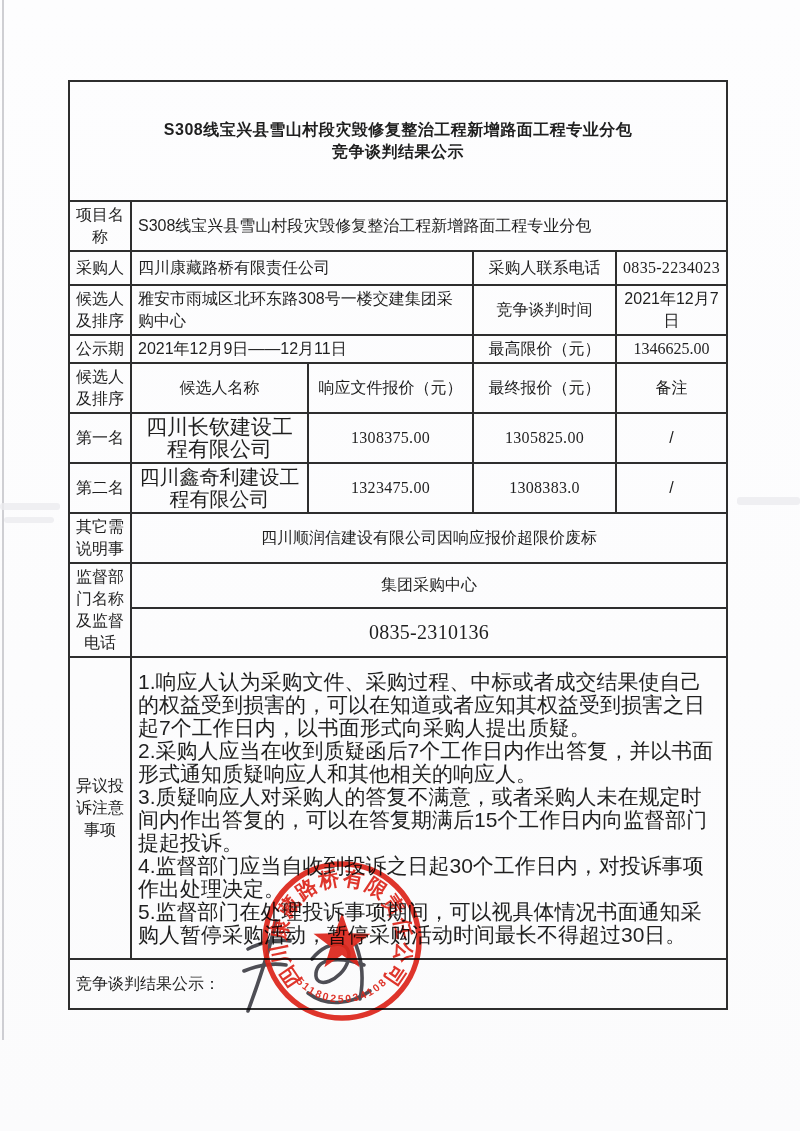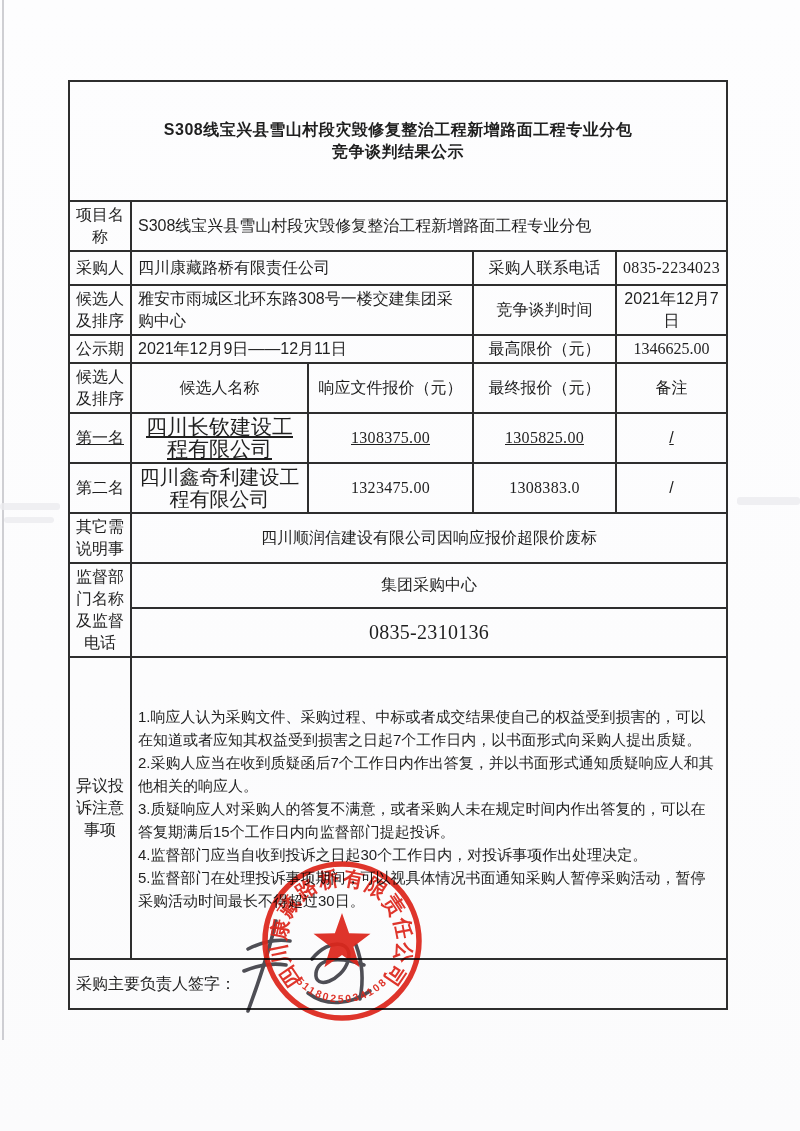--- a/index.html
+++ b/index.html
@@ -38,21 +38,21 @@
     line-height:22px;
     overflow:hidden;
   }
   
   tr.r-title{height:120px;}
   tr.r-project{height:47px;}
   tr.r-purchaser{height:34px;}
   tr.r-venue{height:45px;}
   tr.r-publicity{height:24px;}
   tr.r-chead{height:45px;}
-  tr.r-cand1{height:50px;text-decoration:underline;}
+  tr.r-cand1{height:50px;}
   tr.r-cand2{height:47px;}
   tr.r-other{height:40px;margin-top:24px;}
   tr.r-supa{height:37px;}
   tr.r-supb{height:41px;}
   tr.r-objection{height:302px;}
   tr.r-sign{height:50px;}
 
   .title-cell{
     text-align:center;
     font-weight:bold;
@@ -77,21 +77,21 @@
     font-family:"Liberation Serif","DejaVu Serif",serif;
     font-size:13px;
   }
   .date-mixed{font-size:15.5px;}
   .objection-cell{
     vertical-align:middle;
     padding:6px 10px 6px 9px;
   }
   .objection-cell p{
     margin:0;
-    font-size:15px;
+    font-size:21px;
     line-height:23px;
     text-align:left;
   }
   .sign-cell{
     text-align:left;
     padding-left:10px;
     font-size:16.5px;
   }
 
   .overlay{
@@ -196,21 +196,21 @@
       <td colspan="4" class="objection-cell">
         <p>1.响应人认为采购文件、采购过程、中标或者成交结果使自己的权益受到损害的，可以在知道或者应知其权益受到损害之日起7个工作日内，以书面形式向采购人提出质疑。</p>
         <p>2.采购人应当在收到质疑函后7个工作日内作出答复，并以书面形式通知质疑响应人和其他相关的响应人。</p>
         <p>3.质疑响应人对采购人的答复不满意，或者采购人未在规定时间内作出答复的，可以在答复期满后15个工作日内向监督部门提起投诉。</p>
         <p>4.监督部门应当自收到投诉之日起30个工作日内，对投诉事项作出处理决定。</p>
         <p>5.监督部门在处理投诉事项期间，可以视具体情况书面通知采购人暂停采购活动，暂停采购活动时间最长不得超过30日。</p>
       </td>
     </tr>
 
     <tr class="r-sign">
-      <td colspan="5" class="sign-cell">采购主要负责人签字：</td>
+      <td colspan="5" class="sign-cell">竞争谈判结果公示：</td>
     </tr>
   </tbody>
     </table>
 
   <div class="overlay">
 
     <div class="sig-wrap">
       <svg width="175" height="105" viewBox="0 0 175 105">
         <g stroke="#3c3c44" stroke-width="3.6" fill="none" stroke-linecap="round">
           <path d="M38,6 C33,28 24,58 10,96"></path>

